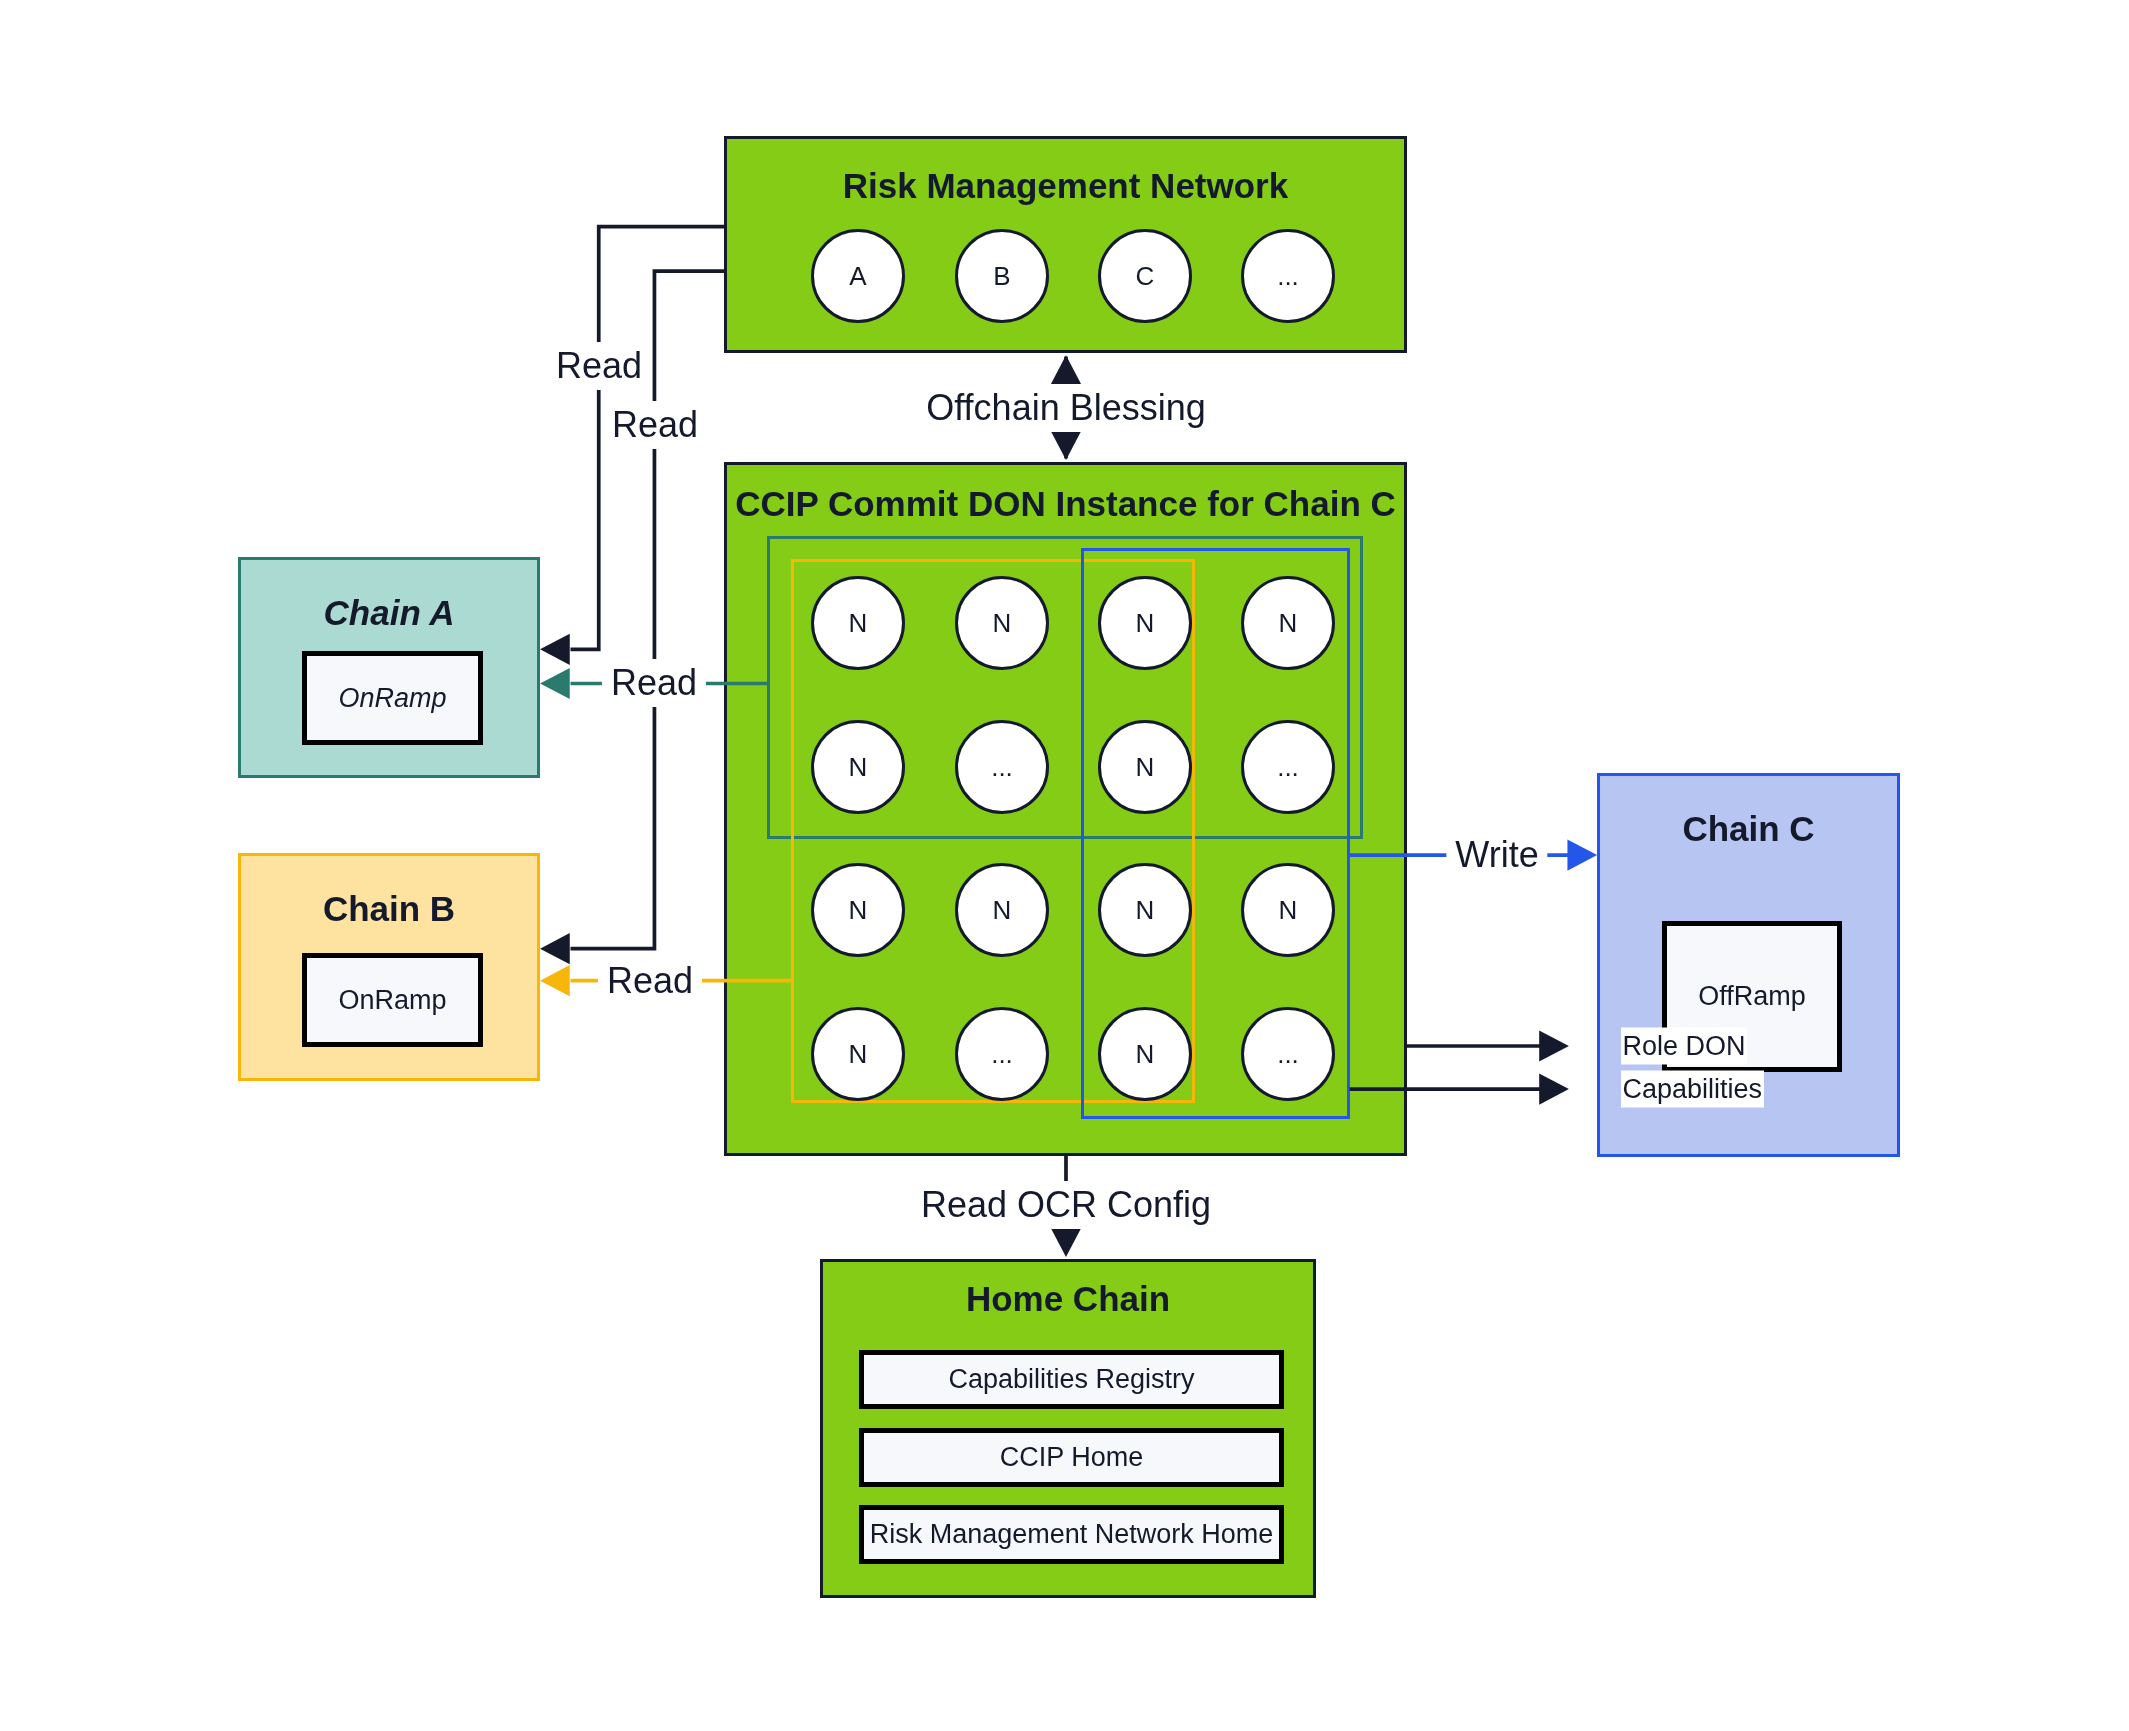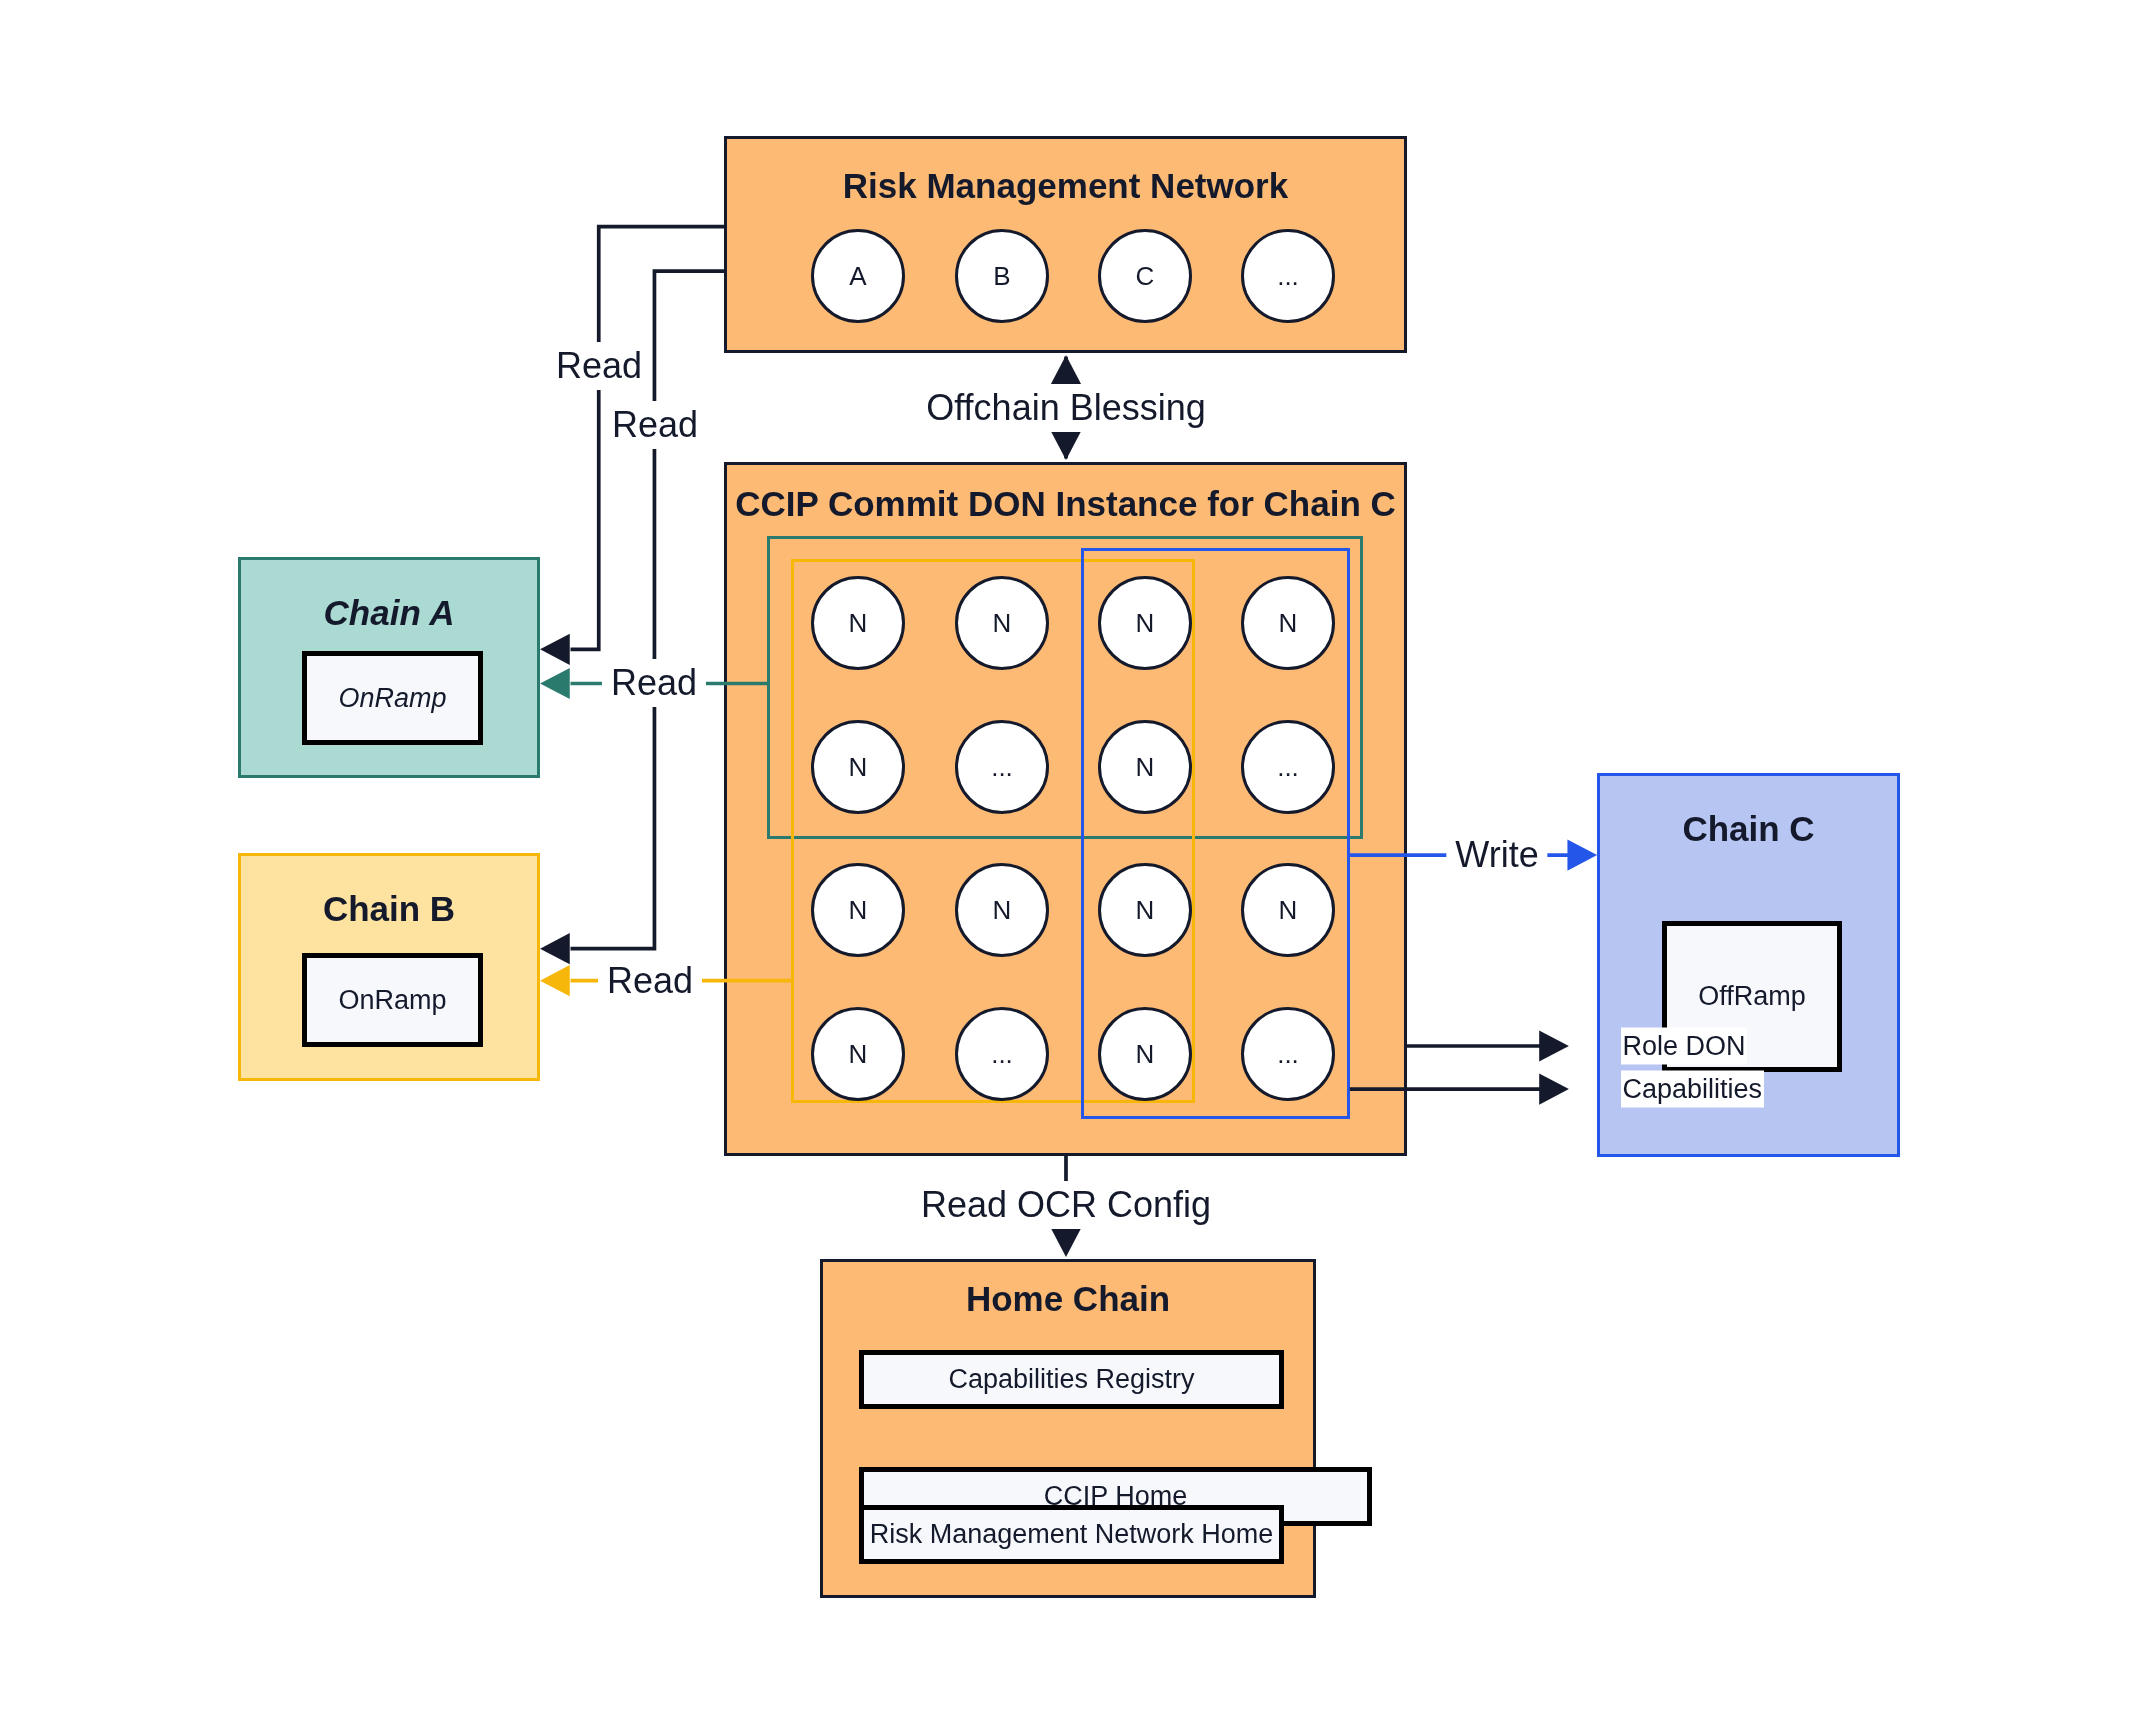--- a/index.html
+++ b/index.html
@@ -1,18 +1,18 @@
 <!DOCTYPE html>
 <html style="font-size:12px"><head>
 <meta charset="utf-8">
 <style>
   html,body{margin:0;padding:0;background:#ffffff;}
   #canvas{position:relative;width:2129px;height:1731px;background:#ffffff;
           font-family:"Liberation Sans", sans-serif;color:#141a2b;overflow:hidden;}
-  .box{position:absolute;box-sizing:border-box;border:3.7px solid #141a2b;background:#fdba74;z-index:1;}
+  .box{position:absolute;box-sizing:border-box;border:3.7px solid #141a2b;background:#84cc16;z-index:1;}
   .box-title{position:absolute;left:0;right:0;text-align:center;font-weight:bold;font-size:35px;z-index:1;}
   .subrect{position:absolute;box-sizing:border-box;border:3.7px solid;background:transparent;z-index:1;}
   .circle{position:absolute;box-sizing:border-box;width:94px;height:94px;border:3.7px solid #141a2b;
           border-radius:50%;background:#ffffff;display:flex;align-items:center;justify-content:center;
           font-size:26px;z-index:2;}
   .innerbox{position:absolute;box-sizing:border-box;border:5px solid #000000;background:#f7f8fc;
             display:flex;align-items:center;justify-content:center;font-size:27px;z-index:1;}
   svg#wires{position:absolute;left:0;top:0;z-index:3;}
   .lbl{position:absolute;transform:translate(-50%,-50%);background:#ffffff;padding:3px 9px;
        font-size:36px;white-space:nowrap;z-index:4;}
@@ -71,21 +71,21 @@
   </div>
 
   <div class="box" style="left:1597px;top:756px;width:303px;height:384px;background:#b7c5f2;border-color:#2457e9;margin-top:17px;">
     <div class="box-title" style="top:33px;">Chain C</div>
     <div class="innerbox" style="left:62px;top:145px;width:180px;height:151px;">OffRamp</div>
   </div>
 
   <div class="box" style="left:820px;top:1259px;width:496px;height:339px;">
     <div class="box-title" style="top:17px;">Home Chain</div>
     <div class="innerbox" style="left:36px;top:88px;width:425px;height:59px;">Capabilities Registry</div>
-    <div class="innerbox" style="left:36px;top:166px;width:513px;height:59px;margin-top:39px;">CCIP Home</div>
+    <div class="innerbox" style="left:36px;top:166px;width:425px;height:59px;">CCIP Home</div>
     <div class="innerbox" style="left:36px;top:243px;width:425px;height:59px;">Risk Management Network Home</div>
   </div>
 
   <svg id="wires" width="2129" height="1731" viewBox="0 0 2866 2330">
 
     <path d="M975 305 H806 V874 H768" fill="none" stroke="#141a2b" stroke-width="5"></path>
     <polygon points="727,874 767,853 767,895" fill="#141a2b"></polygon>
 
     <path d="M975 365 H881 V1277 H768" fill="none" stroke="#141a2b" stroke-width="5"></path>
     <polygon points="727,1277 767,1256 767,1298" fill="#141a2b"></polygon>

